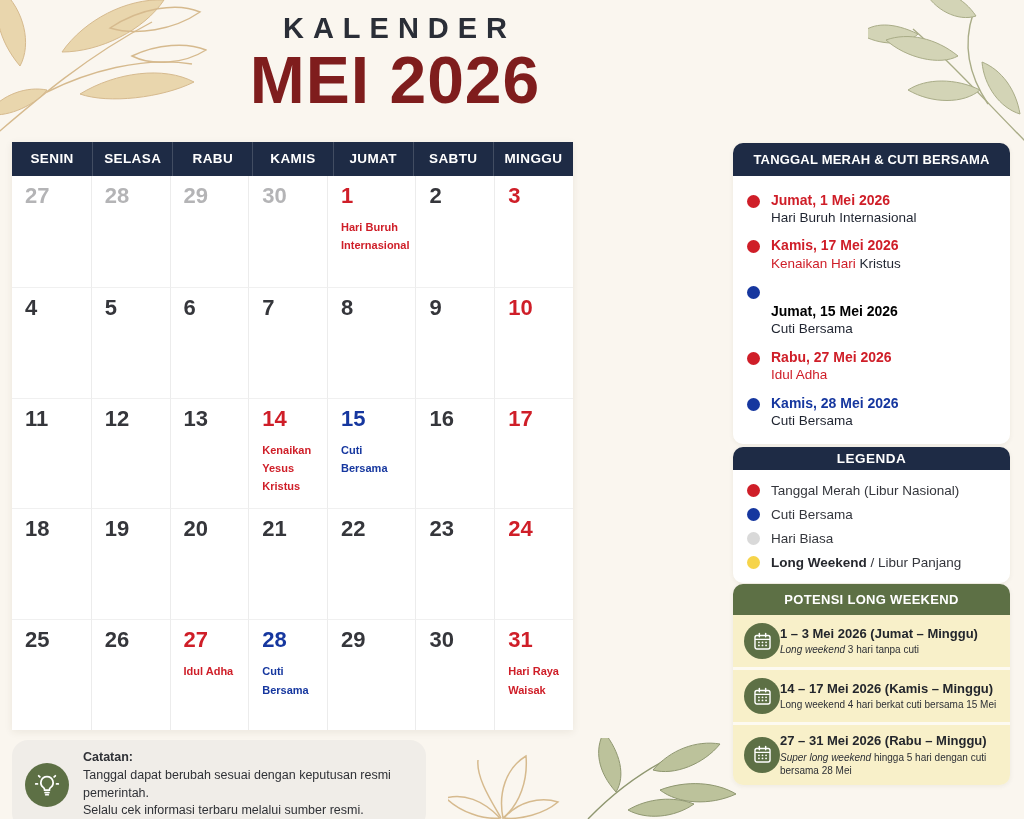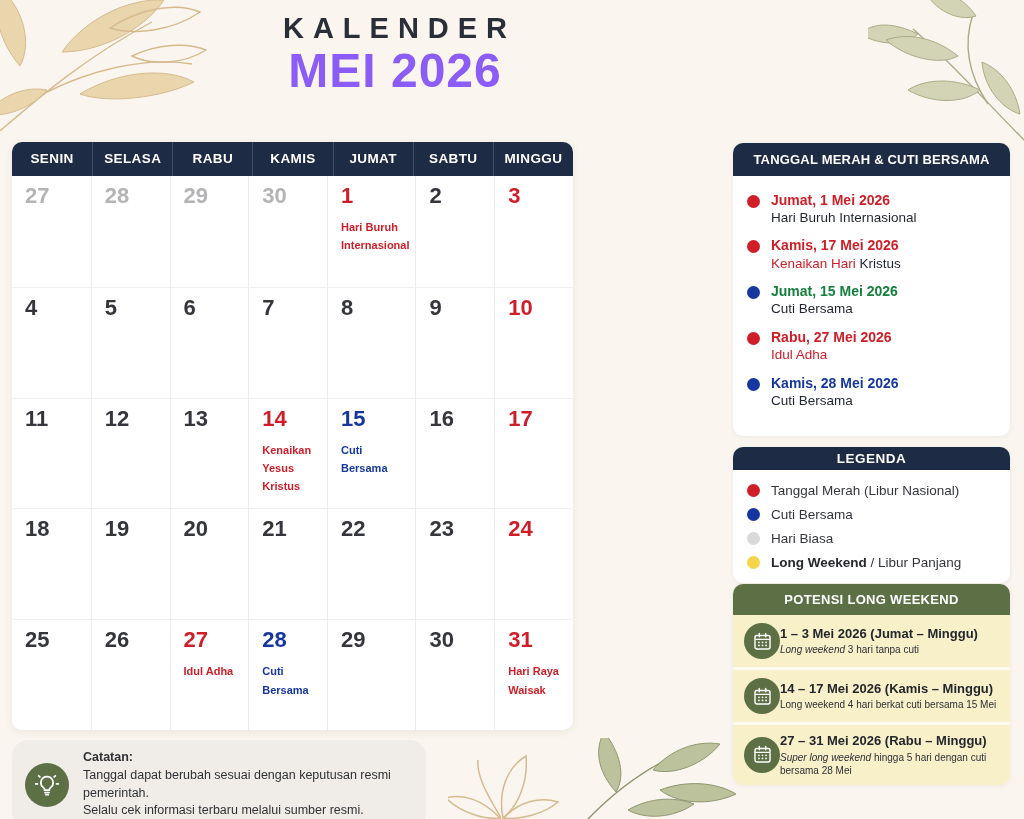--- a/index.html
+++ b/index.html
@@ -5,24 +5,24 @@
   html,body{margin:0;padding:0;}
   body{
     width:1024px;height:819px;position:relative;overflow:hidden;
     background:#faf6ef;
     font-family:"Liberation Sans",sans-serif;
     -webkit-font-smoothing:antialiased;
   }
   
   .title-wrap{position:absolute;top:12px;left:60px;width:670px;text-align:center;}
   .kicker{font-size:29px;font-weight:800;letter-spacing:9px;color:#2a2e37;padding-left:9px;}
-  .month{font-size:48px;font-weight:800;color:#8b5cf6;letter-spacing:1px;line-height:1.02;margin-top:2px;}
+  .month{font-size:66px;font-weight:800;color:#7f1d1d;letter-spacing:1px;line-height:1.02;margin-top:2px;}
 
   
-  .cal{position:absolute;left:12px;top:142px;width:561px;border-radius:10px;overflow:hidden;
+  .cal{position:absolute;left:12px;top:142px;width:561px;border-radius:0;overflow:hidden;
        background:#fff;box-shadow:0 2px 8px rgba(60,50,30,.08);}
   .cal-head{display:grid;grid-template-columns:repeat(7,1fr);background:#1e2b45;}
   .cal-head .dh{height:34px;line-height:34px;text-align:center;color:#fff;font-weight:700;
        font-size:13.5px;letter-spacing:.4px;border-left:1px solid rgba(255,255,255,.16);}
   .cal-head .dh:first-child{border-left:none;}
   .cal-grid{display:grid;grid-template-columns:repeat(7,1fr);}
   .cell{height:110.8px;background:#fff;border-left:1px solid #ececec;border-top:1px solid #f0f0f0;
        padding:8px 6px 0 13px;box-sizing:border-box;}
   .cell.c0{border-left:none;}
   .cell.r0{border-top:none;}
@@ -272,21 +272,21 @@
         <div class="h-item">
           <span class="h-dot" style="background: rgb(207, 30, 40);"></span>
           <div>
             <div class="h-date" style="color: rgb(207, 30, 40);">Kamis, 17 Mei 2026</div>
             <div class="h-desc"><span style="color: rgb(207, 30, 40);">Kenaikan Hari </span><span style="color: rgb(31, 36, 48);">Kristus</span></div>
           </div>
         </div>
         <div class="h-item">
           <span class="h-dot" style="background: rgb(22, 55, 159);"></span>
           <div>
-            <div class="h-date" style="color: #15803d;">Jumat, 15 Mei 2026</div>
+            <div class="h-date" style="color: #000000; margin-top: 20px;">Jumat, 15 Mei 2026</div>
             <div class="h-desc"><span style="color: rgb(31, 36, 48);">Cuti Bersama</span></div>
           </div>
         </div>
         <div class="h-item">
           <span class="h-dot" style="background: rgb(207, 30, 40);"></span>
           <div>
             <div class="h-date" style="color: rgb(207, 30, 40);">Rabu, 27 Mei 2026</div>
             <div class="h-desc"><span style="color: rgb(207, 30, 40);">Idul Adha</span></div>
           </div>
         </div>

